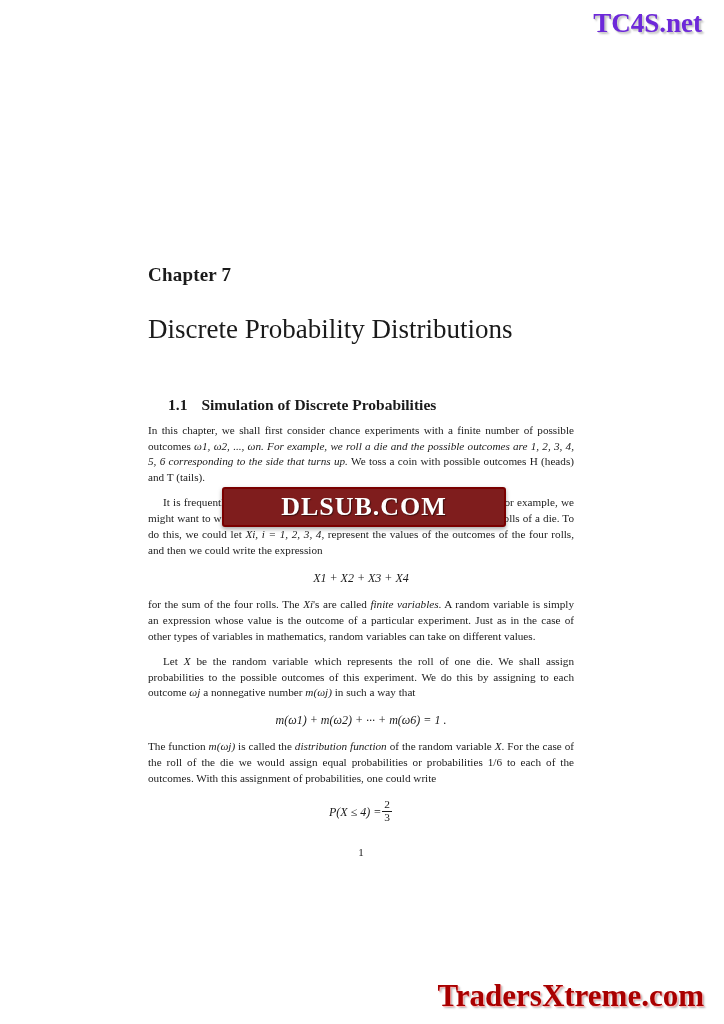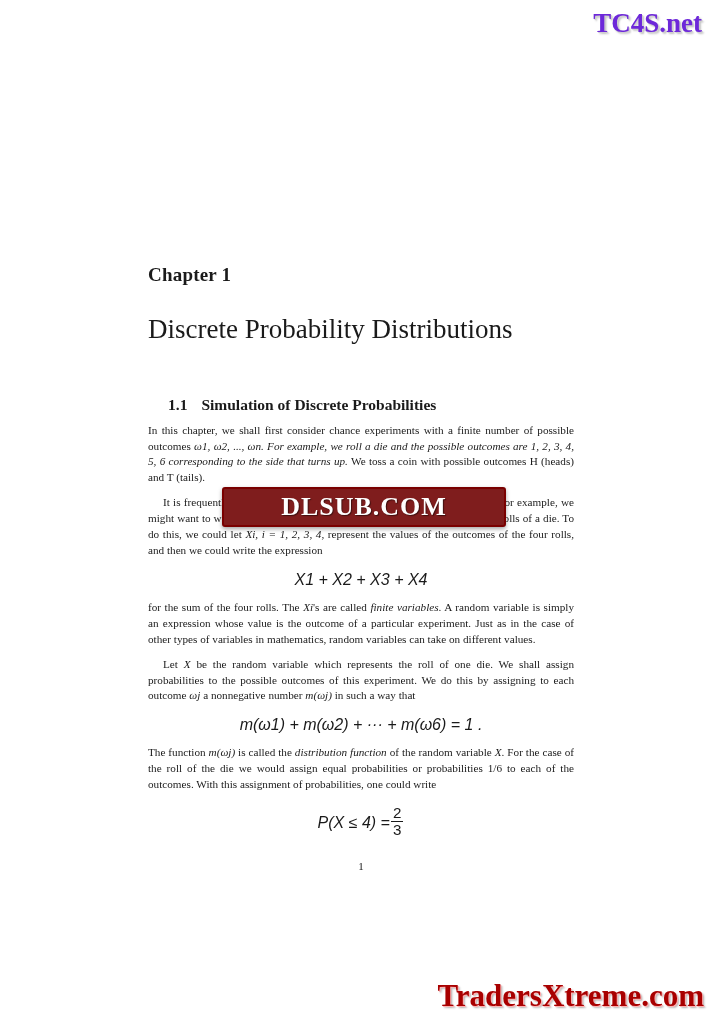--- a/index.html
+++ b/index.html
@@ -102,22 +102,22 @@
     font-size: 11.2px;
     line-height: 1.42;
     text-align: justify;
     font-family: "Liberation Serif", serif;
   }
   p.indent { text-indent: 15px; }
   .eq {
     margin-top: 12px;
     margin-bottom: 11px;
     text-align: center;
-    font-size: 16px;
-    font-family: Liberation Sans, sans-serif;
+    font-size: 12px;
+    font-family: Liberation Serif, serif;
   }
   .it { font-style: italic; }
   .mv { font-style: italic; }
   .frac {
     display: inline-block;
     vertical-align: -0.45em;
     text-align: center;
     font-size: 0.95em;
     line-height: 1.05;
     margin: 0 1px;
@@ -129,21 +129,21 @@
     text-align: center;
     font-size: 11px;
     font-family: "Liberation Serif", serif;
   }
 </style>
 </head>
 <body>
 
 <div class="page">
 
-  <div class="chapter-label">Chapter 1</div>
+  <div class="chapter-label">Chapter 7</div>
 
   <div class="chapter-title">Discrete Probability Distributions</div>
 
   <div class="section-head">
     <span class="num">1.1</span><span>Simulation of Discrete Probabilities</span>
   </div>
 
 
   <p class="body"><span>In this chapter, we shall first consider chance experiments with a finite number of possible outcomes </span><span class="mv">ω1, ω2, ..., ωn. For example, we roll a die and the possible outcomes are 1, 2, 3, 4, 5, 6 corresponding to the side that turns up.</span><span> We toss a coin with possible outcomes H (heads) and T (tails).</span></p>
 

